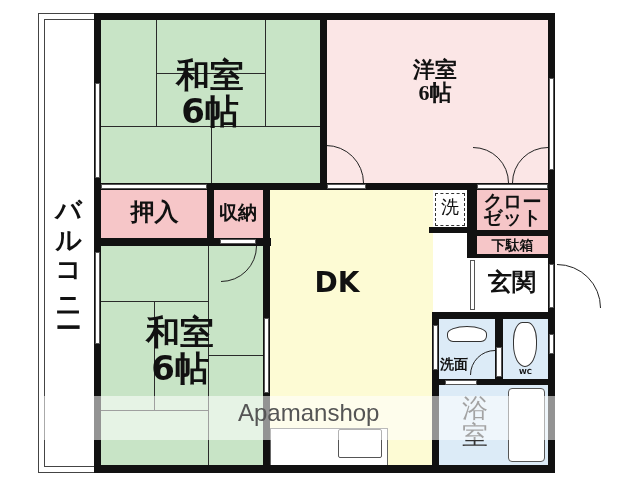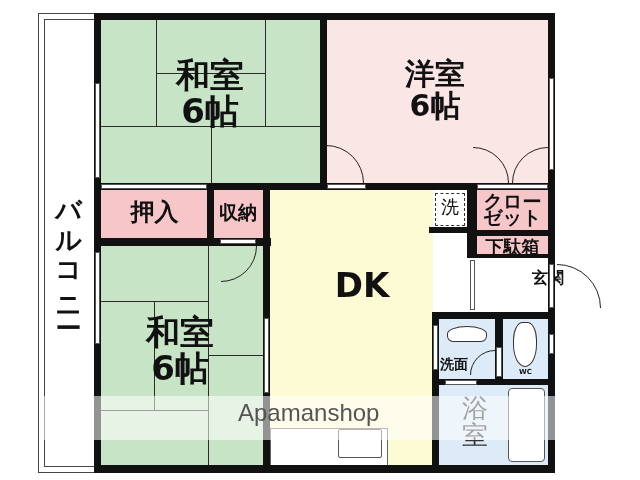--- a/index.html
+++ b/index.html
@@ -30,21 +30,21 @@
 <div class="tatami" style="left:265px;top:20px;width:1px;height:107px;"></div>
 <div class="tatami" style="left:156px;top:73px;width:110px;height:1px;"></div>
 <div class="tatami" style="left:101px;top:126px;width:222px;height:1px;"></div>
 <div class="tatami" style="left:211px;top:126px;width:1px;height:58px;"></div>
 <div class="room-label" style="left:160px;top:58px;width:100px;font-size:34px;">
   <div>和室</div>
   <div>6帖</div>
 </div>
 
 <div class="abs" style="left:326px;top:20px;width:222px;height:164px;background:#fbe6e6;"></div>
-<div class="room-label" style="left:385px;top:58px;width:100px;font-size:30px;">
+<div class="room-label" style="left:385px;top:58px;width:100px;font-size:22px;font-family:Liberation Serif, serif;">
   <div>洋室</div>
   <div>6帖</div>
 </div>
 
 <div class="door-arc" style="left:288px;top:145px;width:76px;height:76px;border-radius:50%;clip-path:inset(0 0 38px 38px);border-color:#222;"></div>
 <div class="door-arc" style="left:437px;top:147px;width:72px;height:72px;border-radius:50%;clip-path:inset(0 0 36px 36px);"></div>
 <div class="door-arc" style="left:512px;top:147px;width:72px;height:72px;border-radius:50%;clip-path:inset(0 36px 36px 0);"></div>
 
 <div class="abs" style="left:101px;top:190px;width:107px;height:49px;background:#f6c6c8;"></div>
 <div class="room-label" style="left:101px;top:200px;width:107px;font-size:24px;">押入</div>
@@ -57,39 +57,39 @@
 <div class="tatami" style="left:154px;top:301px;width:1px;height:110px;"></div>
 <div class="tatami" style="left:101px;top:410px;width:107px;height:1px;"></div>
 <div class="tatami" style="left:208px;top:355px;width:55px;height:1px;"></div>
 <div class="door-arc" style="left:185px;top:210px;width:72px;height:72px;border-radius:50%;clip-path:inset(36px 0 0 36px);"></div>
 <div class="room-label" style="left:130px;top:315px;width:100px;font-size:34px;">
   <div>和室</div>
   <div>6帖</div>
 </div>
 
 <div class="abs" style="left:270px;top:190px;width:163px;height:276px;background:#fdfbd4;"></div>
-<div class="room-label" style="left:317px;top:268px;width:90px;font-size:34px;">
+<div class="room-label" style="left:292px;top:268px;width:90px;font-size:28px;">
   <div>DK</div>
 </div>
 
 <div class="abs" style="left:270px;top:428px;width:118px;height:38px;background:#fff;border:1px solid #666;"></div>
 <div class="abs" style="left:338px;top:429px;width:44px;height:29px;border:1px solid #555;border-radius:2px;background:#fff;"></div>
 
 <div class="abs" style="left:435px;top:193px;width:30px;height:33px;border:1px dashed #333;background:#fff;"></div>
 <div class="room-label" style="left:435px;top:198px;width:30px;font-size:18px;font-weight:normal;">洗</div>
 
 <div class="abs" style="left:477px;top:190px;width:71px;height:41px;background:#f6c6c8;"></div>
 <div class="room-label" style="left:477px;top:193px;width:71px;font-size:19px;line-height:16px;">
   <div>クロー</div>
   <div>ゼット</div>
 </div>
 <div class="abs" style="left:477px;top:236px;width:71px;height:20px;background:#f6c6c8;"></div>
-<div class="room-label" style="left:477px;top:238px;width:71px;font-size:18px;">下駄箱</div>
+<div class="room-label" style="left:477px;top:238px;width:71px;font-size:14px;">下駄箱</div>
 <div class="abs" style="left:476px;top:258px;width:72px;height:55px;background:#fff;"></div>
-<div class="room-label" style="left:476px;top:270px;width:72px;font-size:16px;padding-left:36px;">玄関</div>
+<div class="room-label" style="left:476px;top:270px;width:72px;font-size:24px;">玄関</div>
 <div class="door-arc" style="left:513px;top:264px;width:88px;height:88px;border-radius:50%;clip-path:inset(0 0 44px 44px);"></div>
 
 <div class="abs" style="left:439px;top:319px;width:56px;height:60px;background:#dcebf7;"></div>
 <div class="abs" style="left:447px;top:326px;width:40px;height:16px;border:1px solid #333;border-radius:50% 50% 6px 6px;background:#fff;"></div>
 <div class="room-label" style="left:440px;top:357px;width:28px;font-size:14px;">洗面</div>
 <div class="door-arc" style="left:470px;top:350px;width:50px;height:50px;border-radius:50%;clip-path:inset(0 25px 25px 0);"></div>
 <div class="abs" style="left:503px;top:319px;width:45px;height:60px;background:#dcebf7;"></div>
 <div class="abs" style="left:513px;top:322px;width:24px;height:45px;border:1px solid #333;border-radius:40% 40% 50% 50%;background:#fff;"></div>
 <div class="room-label" style="left:503px;top:369px;width:45px;font-size:7px;">WC</div>
 <div class="abs" style="left:439px;top:385px;width:109px;height:80px;background:#dcebf7;"></div>

